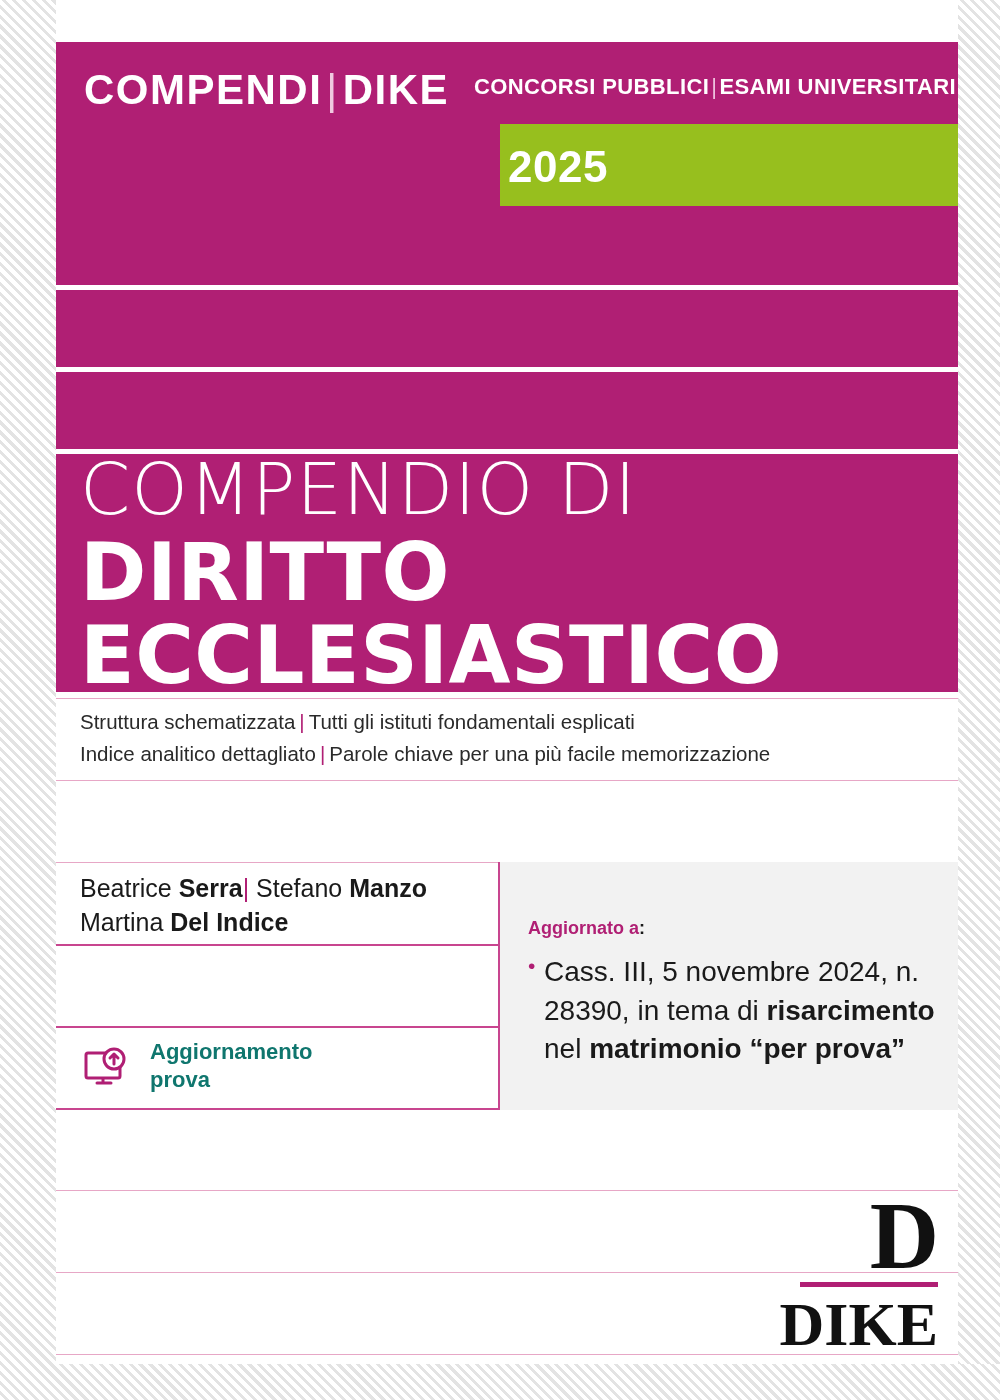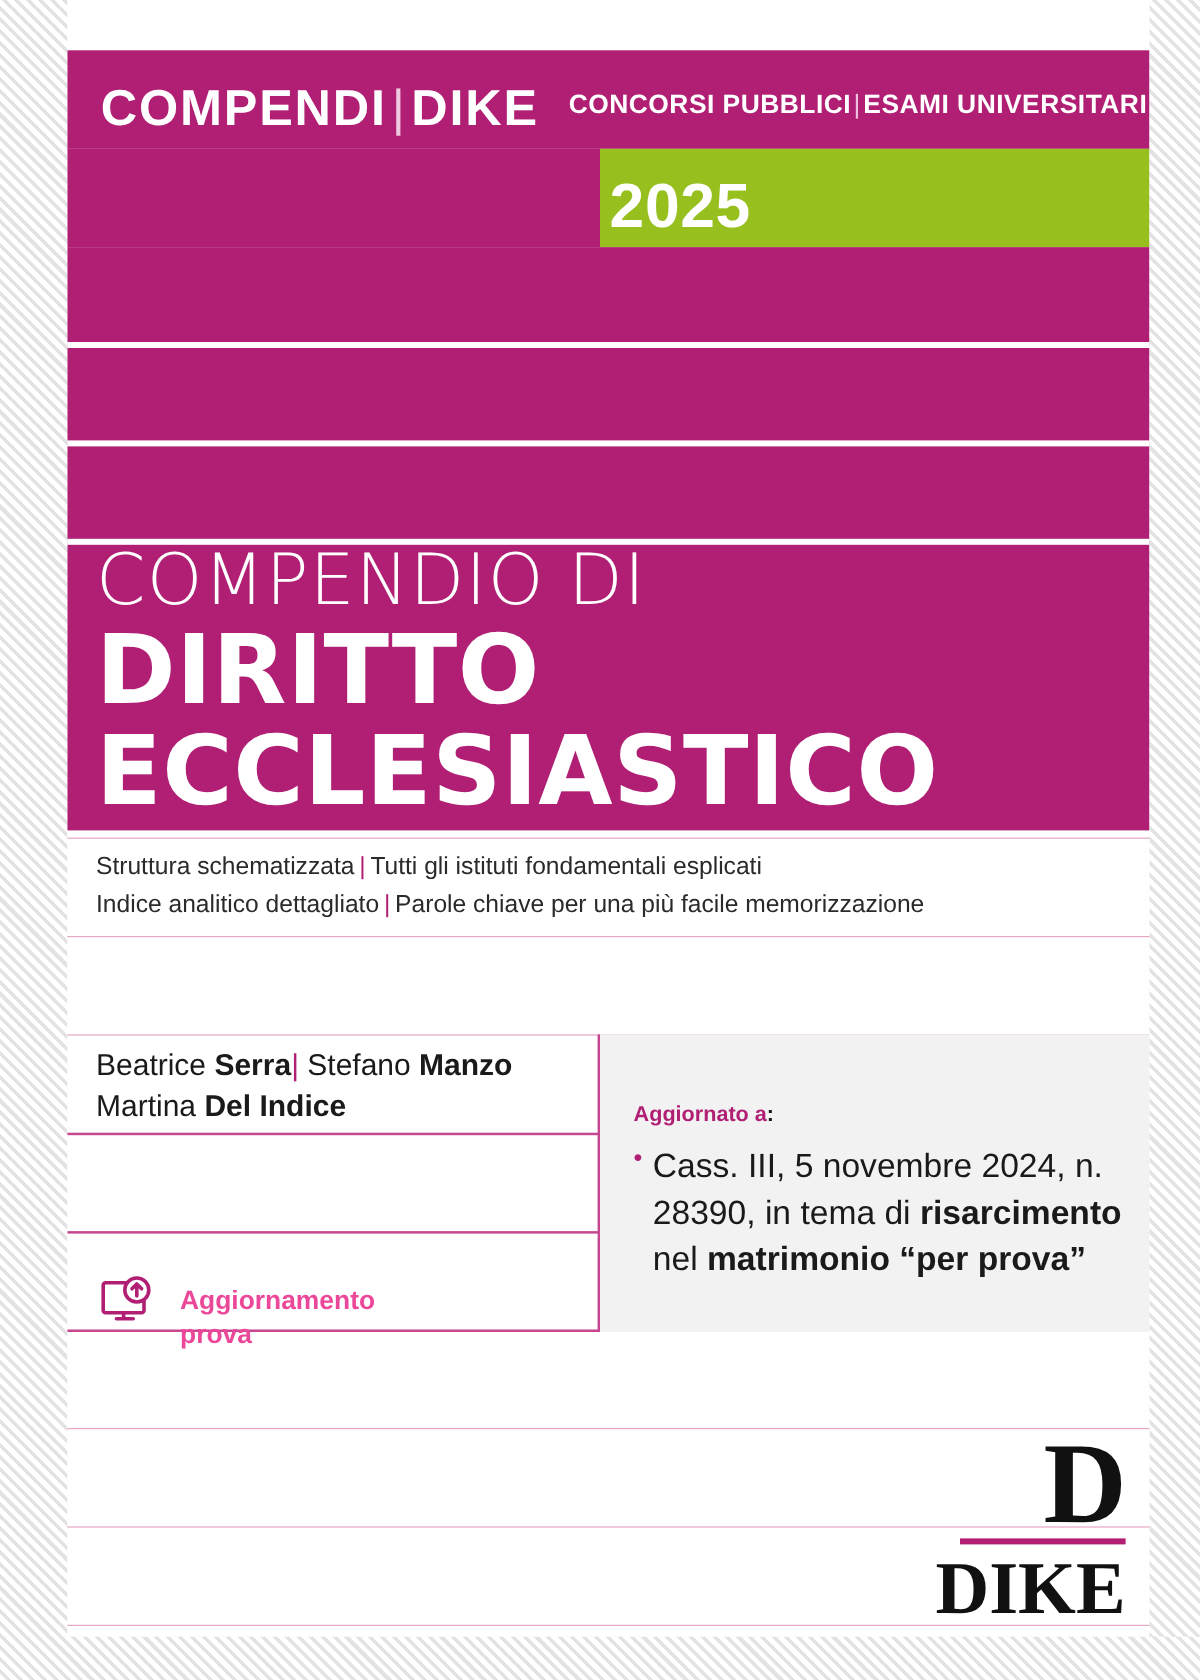--- a/index.html
+++ b/index.html
@@ -90,21 +90,21 @@
     left: 500px;
     top: 124px;
     width: 458px;
     height: 82px;
     background: #97bf1e;
   }
   .year-text {
     position: absolute;
     left: 508px;
     top: 142px;
-    font-size: 52px;
+    font-size: 44px;
     font-weight: 700;
     color: #ffffff;
     letter-spacing: 0.5px;
   }
 
   
   .band-left {
     position: absolute;
     left: 56px;
     top: 124px;
@@ -130,21 +130,21 @@
   }
 
   .title-wrap {
     position: absolute;
     left: 80px;
     top: 452px;
     width: 860px;
     color: #ffffff;
   }
   .title-line1 {
-    font-size: 59px;
+    font-size: 72px;
     font-weight: 300;
     letter-spacing: 1px;
     line-height: 1.05;
     font-family: "DejaVu Sans", sans-serif;
     font-stretch: normal;
   }
   .title-line2, .title-line3 {
     font-size: 80px;
     font-weight: 700;
     letter-spacing: 0.5px;
@@ -205,23 +205,22 @@
     align-items: center;
     gap: 14px;
   }
   .monitor-icon {
     width: 52px; height: 46px;
     position: relative;
   }
   .update-text {
     font-size: 22px;
     font-weight: 700;
-    color: #ec4899;
+    color: #0f766e;
     line-height: 1.25;
-    margin-top: 32px;
   }
 
   
   .update-panel {
     position: absolute;
     left: 500px;
     top: 862px;
     width: 458px;
     height: 248px;
     background: #f2f2f2;

